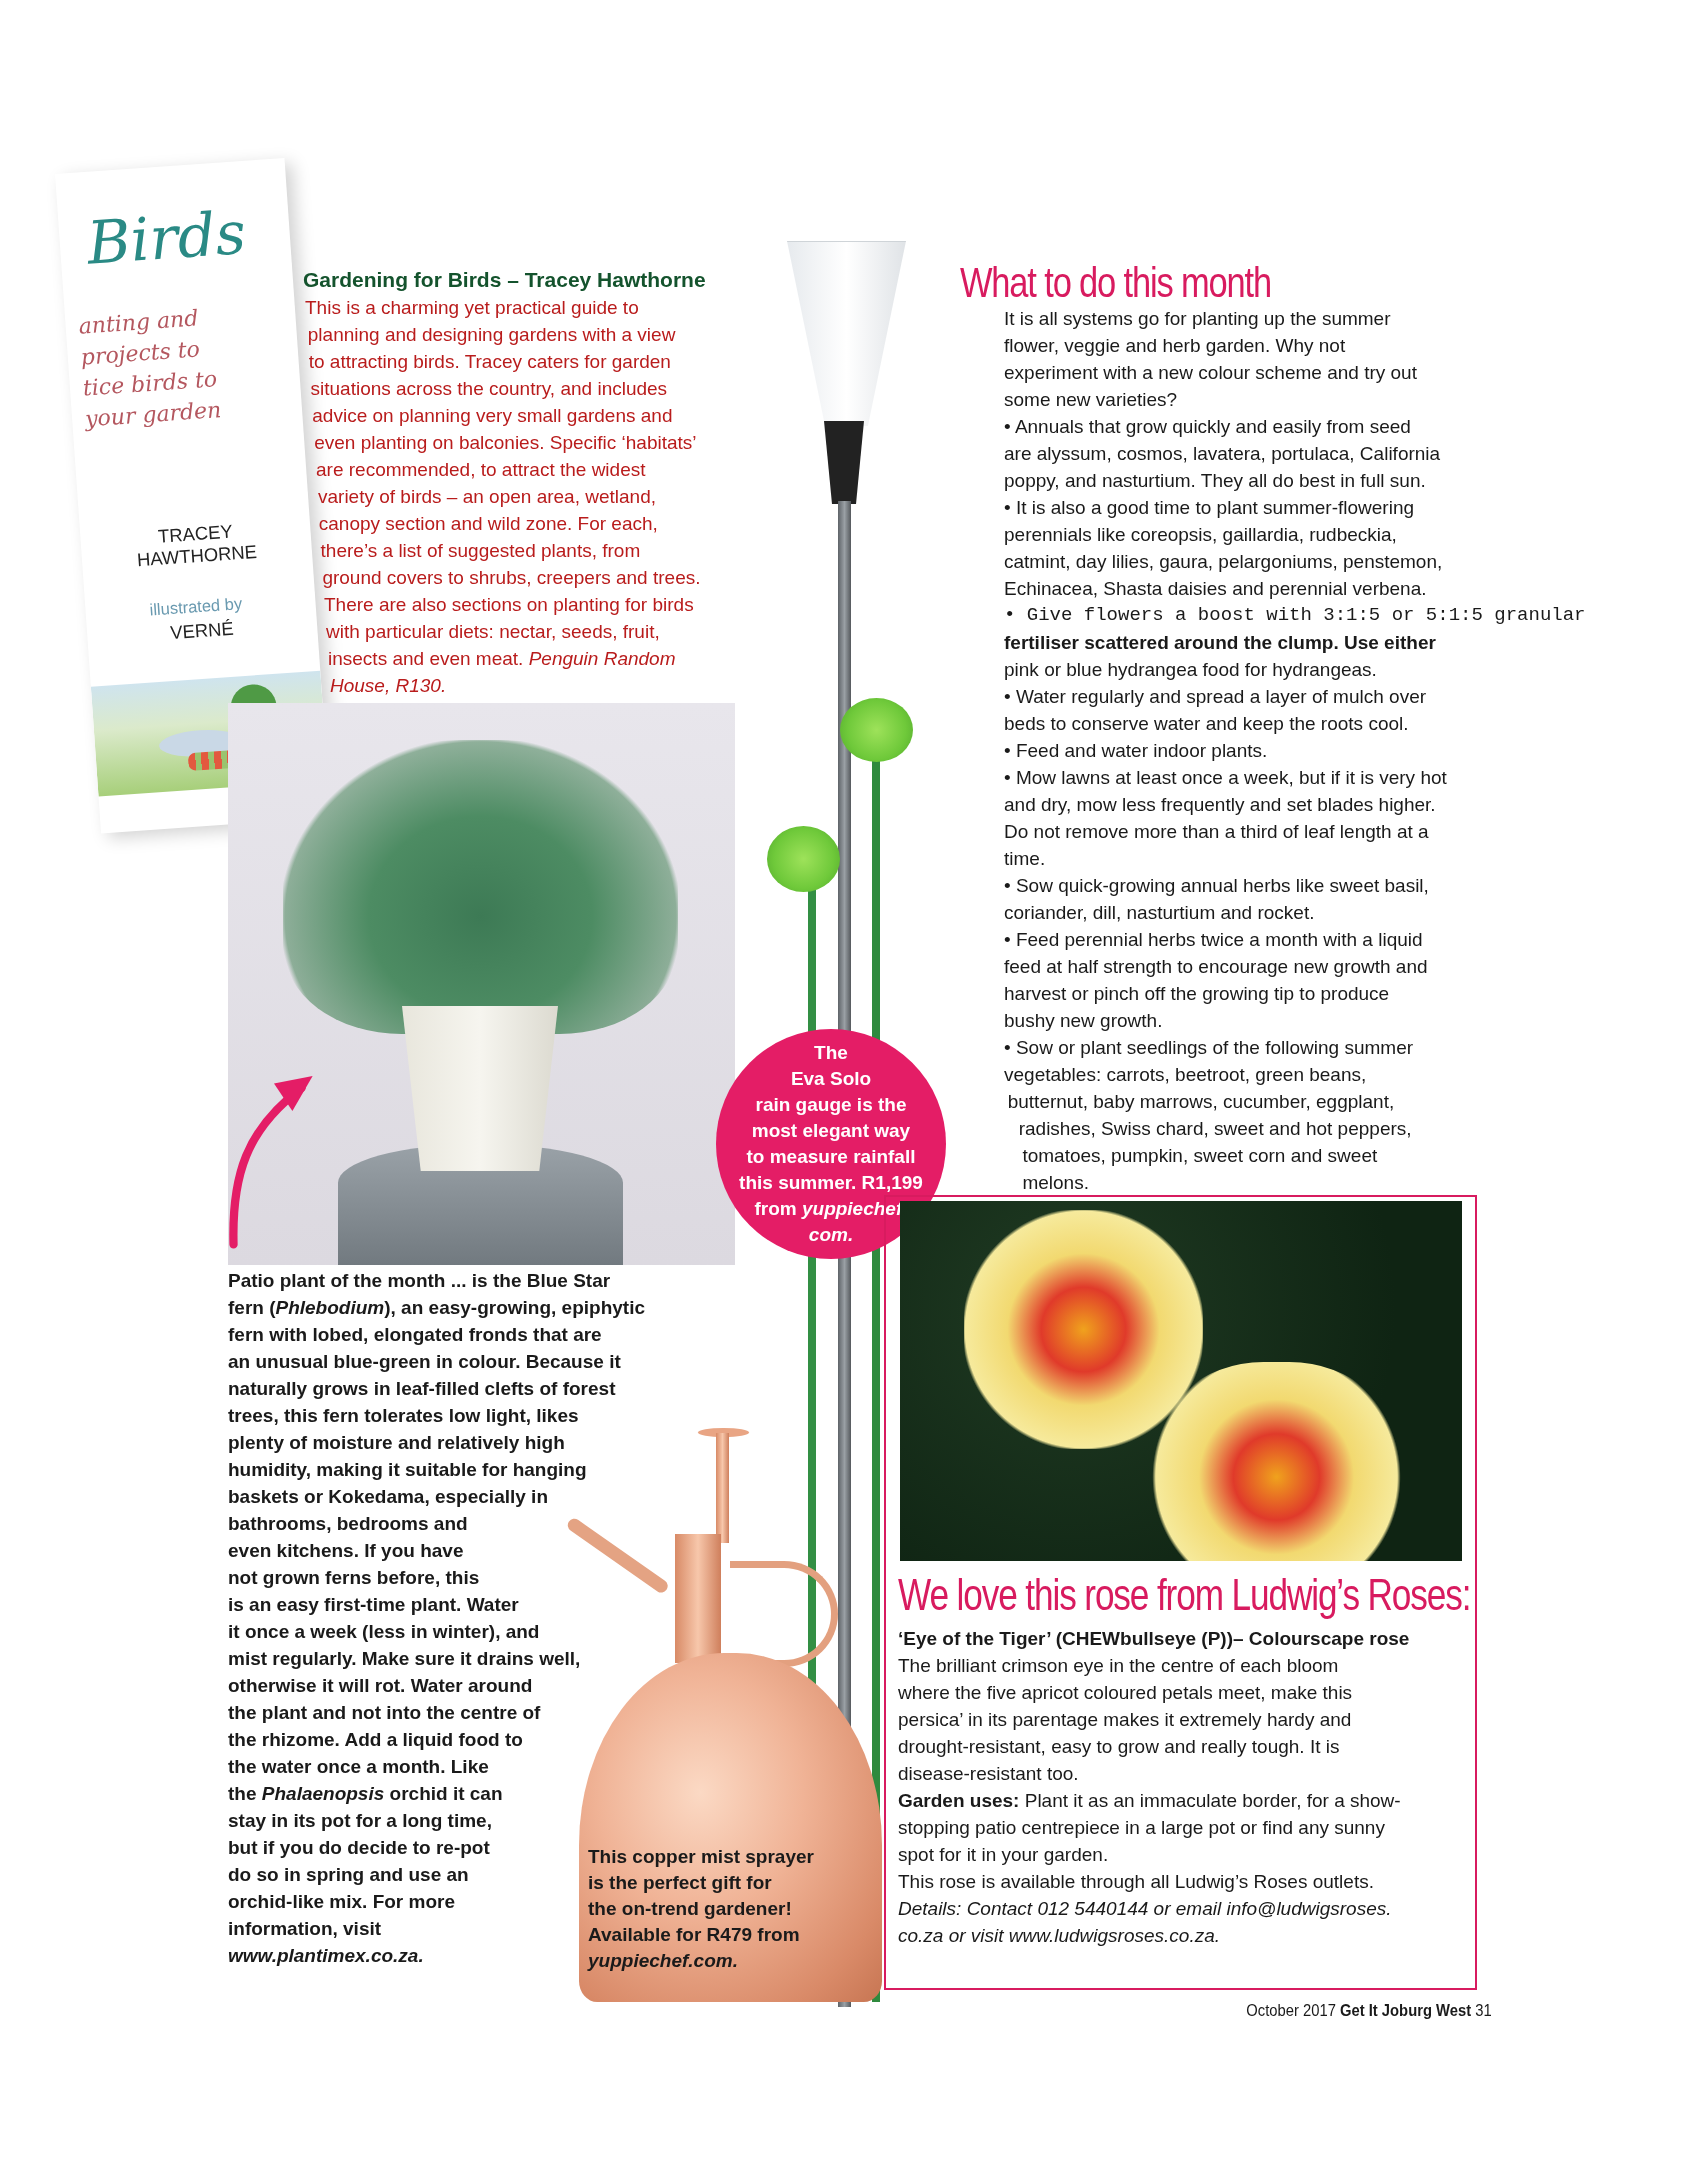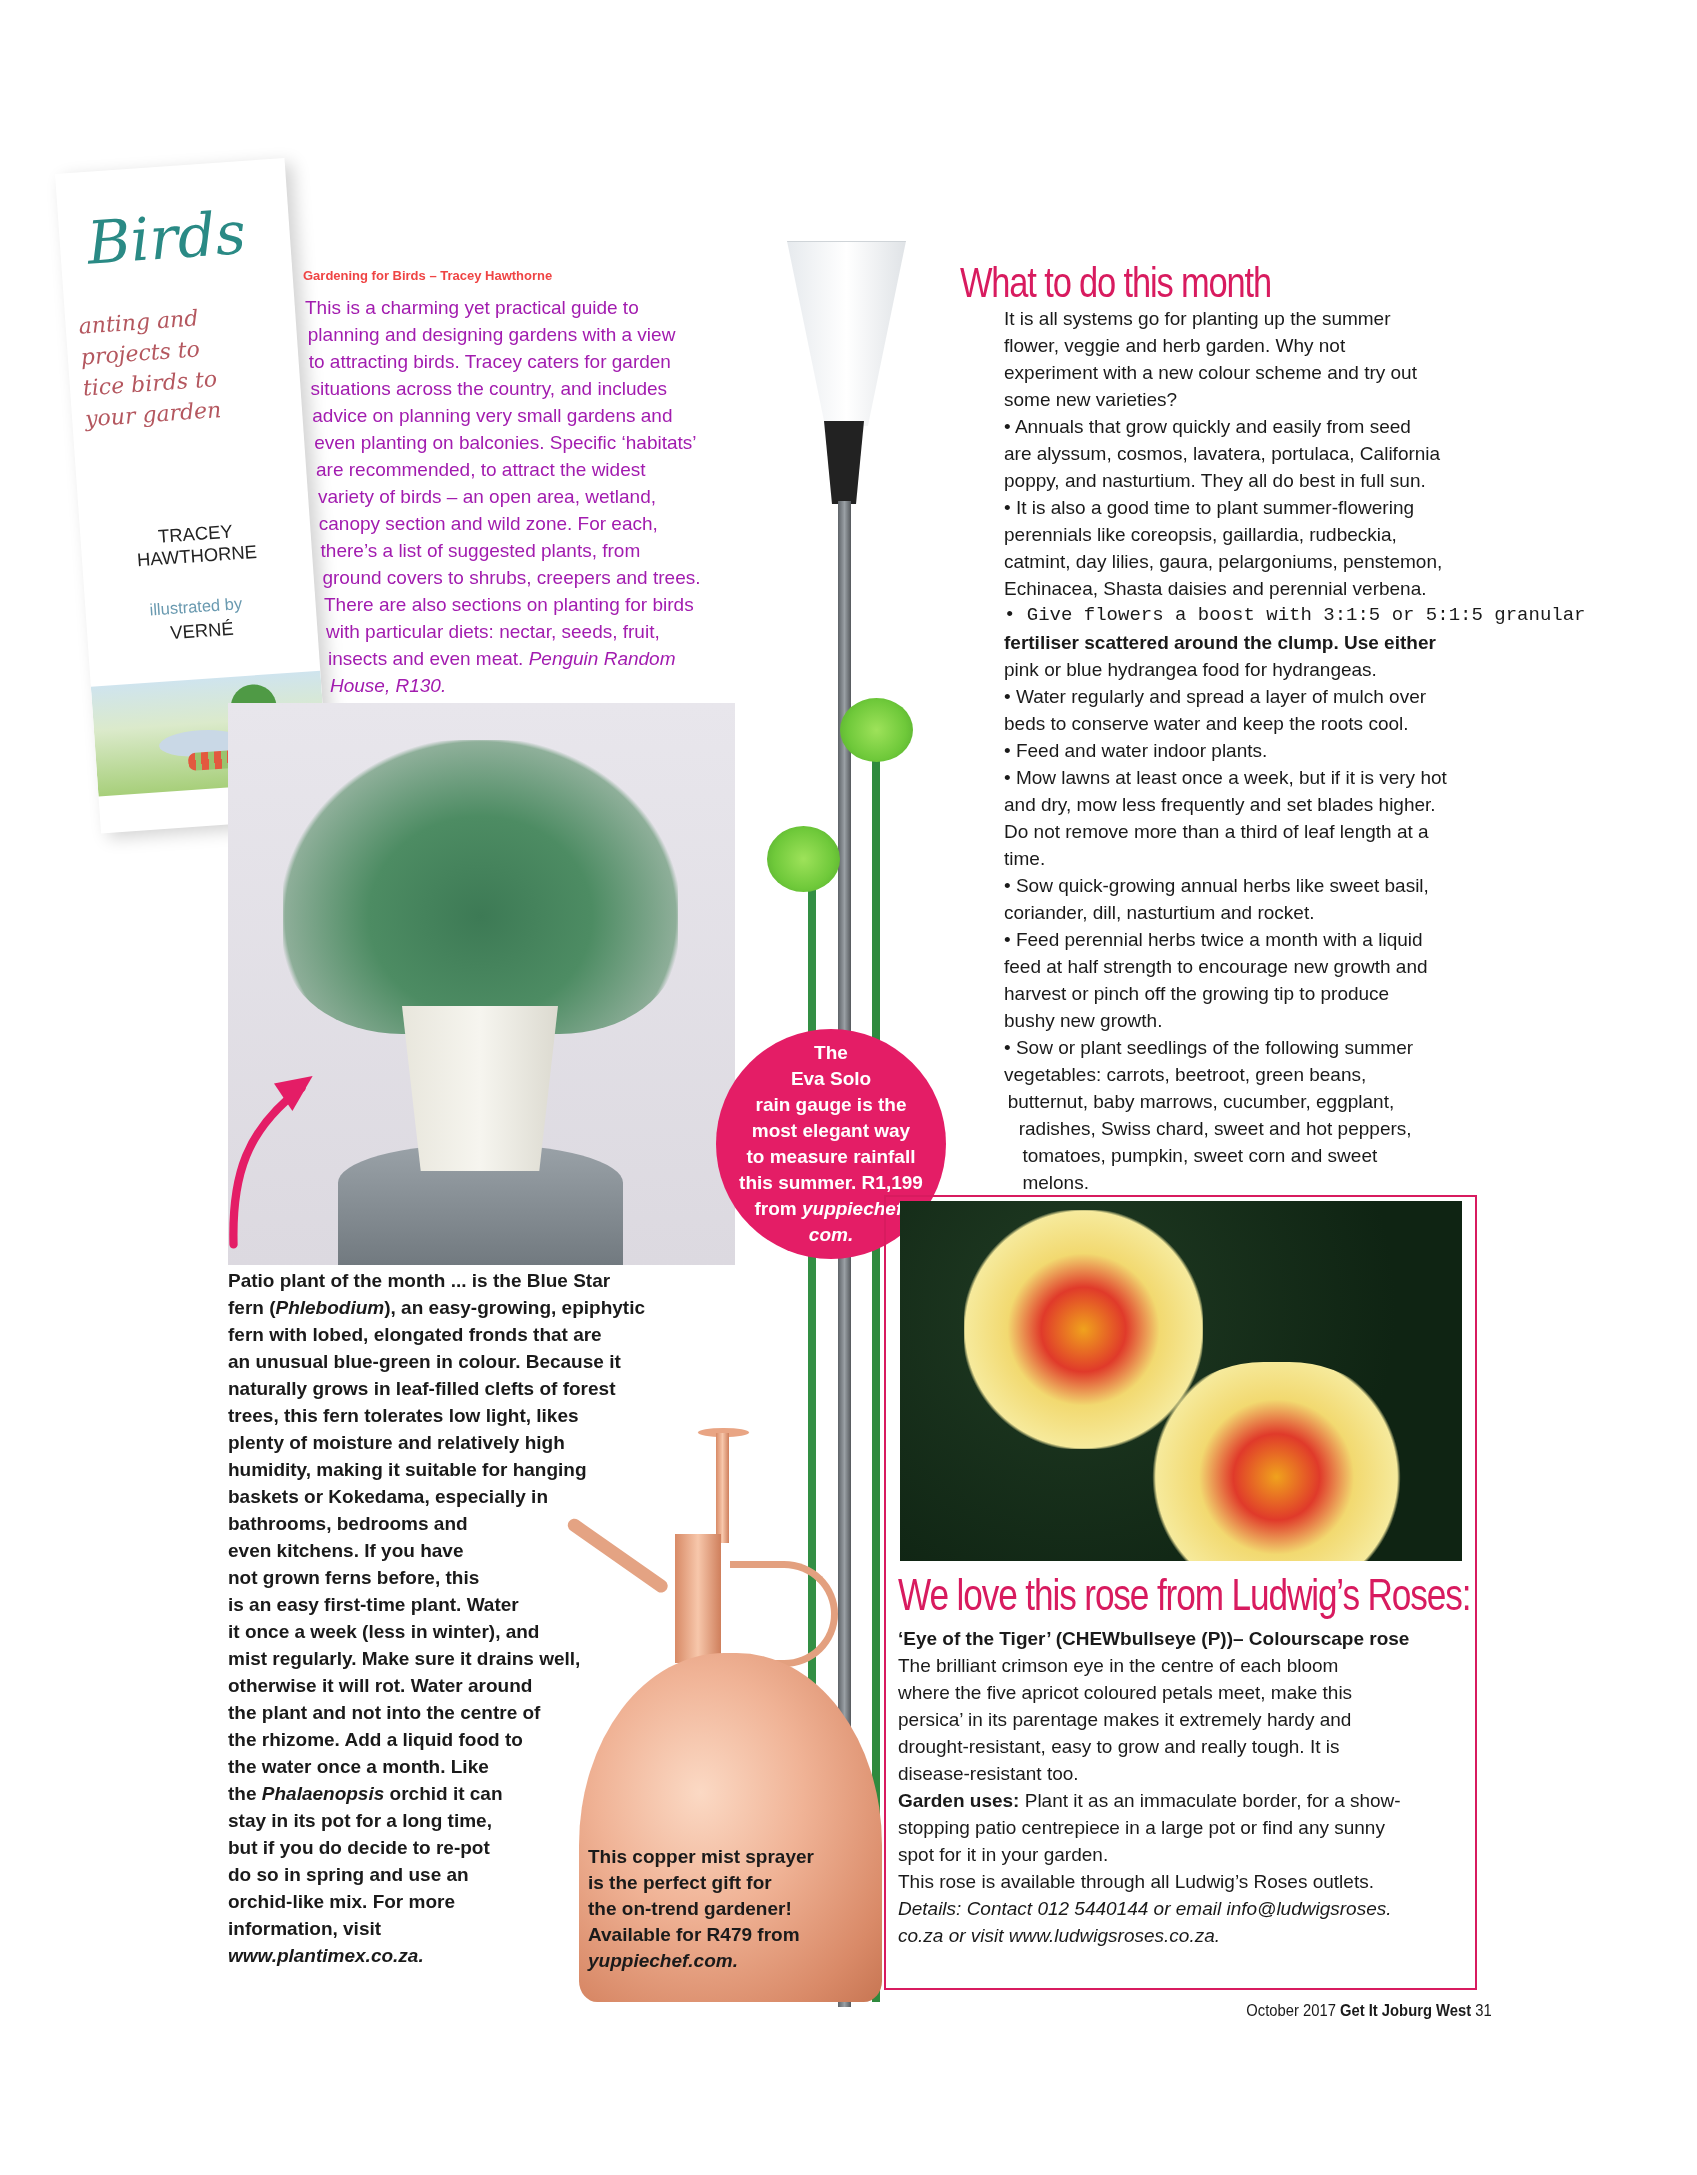--- a/index.html
+++ b/index.html
@@ -15,22 +15,22 @@
   .book-author { position:absolute; left:55px; top:358px; font-size:18.4px; color:#222; text-align:center; line-height:22px; white-space:pre; }
   .book-illus { position:absolute; left:64px; top:432px; font-size:16.5px; color:#6a9ab0; }
   .book-illustrator { position:absolute; left:83px; top:455px; font-size:18.4px; color:#222; }
   .book-scene { position:absolute; left:0; top:514px; width:230px; height:110px;
                 background:linear-gradient(180deg,#cfe4ee 0%,#dbeacb 40%,#a7cf7a 100%); }
   .book-scene .pond { position:absolute; left:64px; top:51px; width:83px; height:26px; border-radius:50%; background:#c9d8e6; }
   .book-scene .tree { position:absolute; left:138px; top:9.2px; width:46px; height:46px; border-radius:50%; background:#4f9a45; }
   .book-scene .flowers { position:absolute; left:92px; top:73px; width:101px; height:18.4px; background:repeating-linear-gradient(90deg,#e3593f 0 7.3px,#9ac46e 7.3px 13px); border-radius:7.3px; }
 
   
-  .birds-head { left:303px; top:268px; font-size:13px; font-weight:bold; color:#ef4444; }
-  .birds-body { left:305px; top:294px; width:478px; font-size:19px; line-height:27px; color:#a21caf; }
+  .birds-head { left:303px; top:268px; font-size:21px; font-weight:bold; color:#14532d; }
+  .birds-body { left:305px; top:294px; width:478px; font-size:19px; line-height:27px; color:#b91c1c; }
   .birds-body .line { display:block; white-space:nowrap; }
 
   
   .fern-photo { left:228px; top:703px; width:507px; height:562px; background:linear-gradient(180deg,#e8e6ec 0%,#dcd9e0 100%); overflow:hidden; }
   .fern-leaves { position:absolute; left:55px; top:37px; width:395px; height:294px; border-radius:45% 45% 30% 30%;
                  background:radial-gradient(ellipse at 50% 60%, #3d7a55 0%, #4d8c63 40%, rgba(84,140,100,0.6) 70%, rgba(220,217,224,0) 72%); }
   .fern-pot { position:absolute; left:174px; top:303px; width:156px; height:165px; background:linear-gradient(90deg,#e8e6dc,#f6f5ef,#dcdad0);
               clip-path:polygon(0 0,100% 0,88% 100%,12% 100%); }
   .fern-stool { position:absolute; left:110px; top:441px; width:285px; height:129px; border-radius:50% 50% 0 0 / 30% 30% 0 0;
                 background:linear-gradient(180deg,#9aa2a8,#6f777d); }

